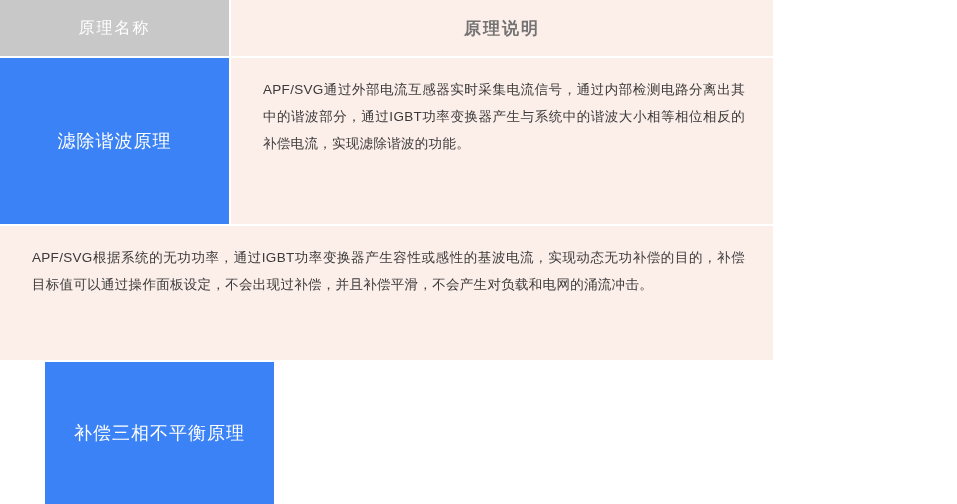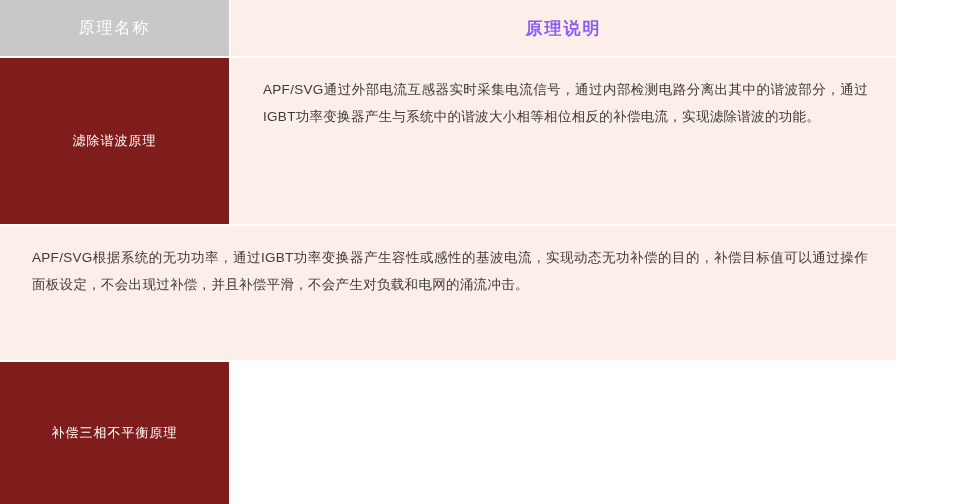--- a/index.html
+++ b/index.html
@@ -7,46 +7,47 @@
     padding: 0;
   }
   body {
     width: 957px;
     height: 504px;
     background: #ffffff;
     font-family: "Liberation Sans", sans-serif;
     overflow: hidden;
   }
   .table {
-    width: 896px;
+    width: 773px;
     height: 504px;
     display: flex;
     flex-direction: column;
     box-sizing: border-box;
   }
   .row {
     display: flex;
     flex-direction: row;
     align-items: stretch;
     border-bottom: 2px solid #ffffff;
     box-sizing: border-box;
   }
   .row:last-child {
     border-bottom: none;
+    padding-left: 45px;
   }
   .cell-name {
     width: 231px;
     flex: 0 0 231px;
-    background: #7f1d1d;
+    background: #3b82f6;
     color: #ffffff;
     display: flex;
     align-items: center;
     justify-content: center;
     text-align: center;
-    font-size: 13px;
+    font-size: 18px;
     letter-spacing: 1px;
     border-right: 2px solid #ffffff;
     box-sizing: border-box;
     padding: 8px 10px;
   }
   .cell-desc {
     flex: 1 1 auto;
     background: #fceee9;
     color: #3c3c3c;
     box-sizing: border-box;
@@ -59,21 +60,21 @@
     height: 58px;
     flex: 0 0 58px;
   }
   .row-header .cell-name {
     background: #c8c8c8;
     font-size: 16px;
     letter-spacing: 2px;
   }
   .row-header .cell-desc {
     background: #fceee9;
-    color: #8b5cf6;
+    color: #737373;
     font-size: 17px;
     font-weight: bold;
     letter-spacing: 2px;
     align-items: center;
     justify-content: center;
     flex-direction: row;
     padding: 0;
   }
   .row-1 {
     height: 168px;

